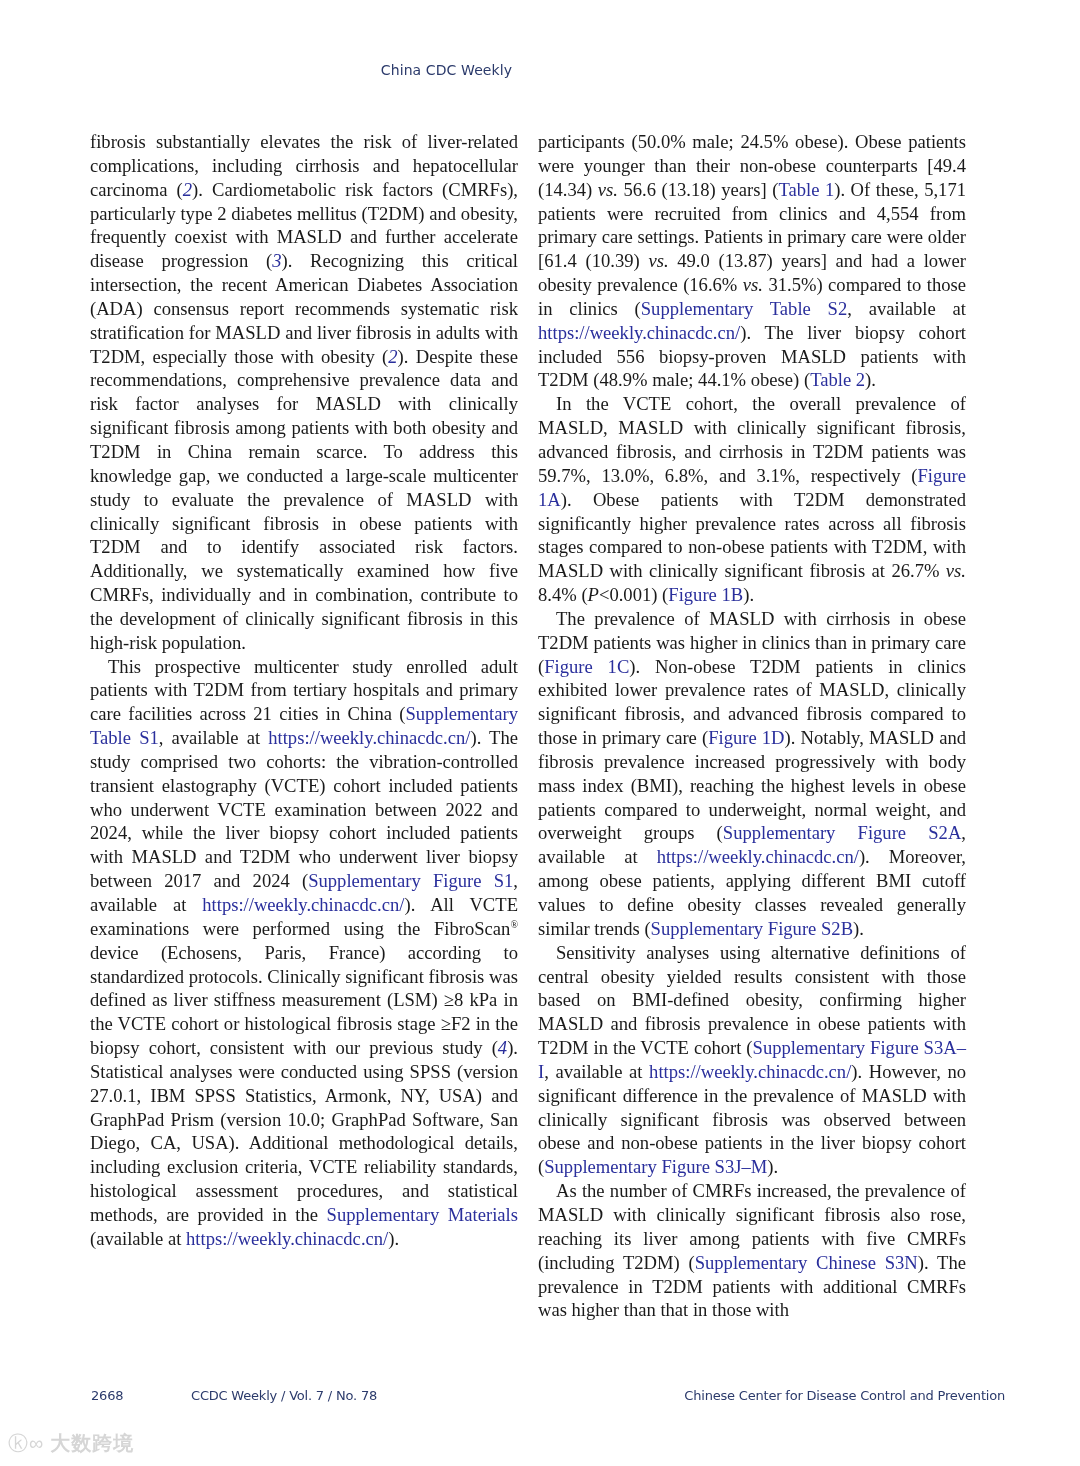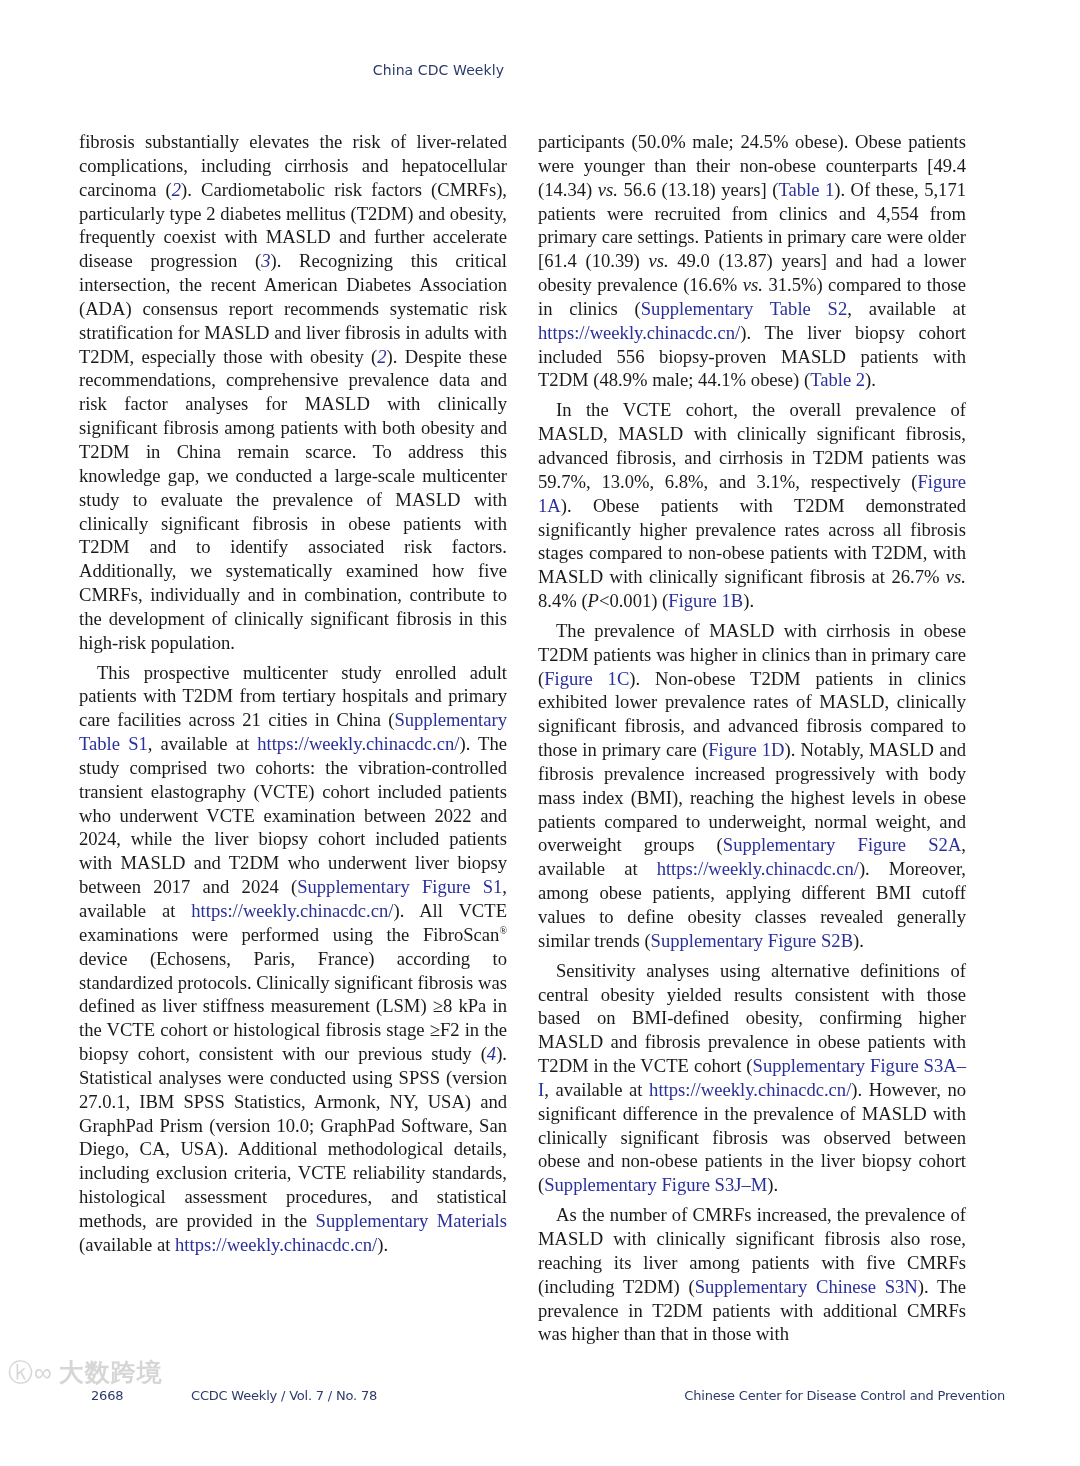--- a/index.html
+++ b/index.html
@@ -1,43 +1,43 @@
 <!DOCTYPE html>
 <html><head>
 <meta charset="utf-8">
 <style>
   html, body { margin: 0; padding: 0; background: #ffffff; }
   body { width: 1080px; height: 1466px; position: relative; overflow: hidden; }
   .header {
-    position: absolute; top: 62px; left: 8px; width: 861px; text-align: center;
+    position: absolute; top: 62px; left: 16px; width: 861px; text-align: center;
     font-family: "DejaVu Sans", sans-serif; font-size: 14px; color: #2b3a6b;
     letter-spacing: 0.1px;
   }
   .col {
     position: absolute; top: 130px; width: 428px;
     font-family: "Liberation Serif", serif; font-size: 18.6px; line-height: 23.85px;
     color: #1a1a1a; text-align: justify; hyphens: none;
   }
-  .col.left { left: 79px; }
+  .col.left { left: 90px; }
   .col.right { left: 538px; }
   .col p { margin: 0; text-indent: 0; }
-  .col p.indent { text-indent: 18px; margin-top: 6px; }
+  .col p.indent { text-indent: 18px; }
   .lnk { color: #2a2f9c; }
   .it { font-style: italic; }
   .sup { font-size: 10px; vertical-align: super; line-height: 0; }
   .footer {
     position: absolute; top: 1388px; font-family: "DejaVu Sans", sans-serif;
     font-size: 13px; color: #2b3a6b; letter-spacing: -0.2px;
   }
   .footer.page { left: 91px; }
   .footer.journal { left: 191px; }
   .footer.org { right: 75px; }
   .watermark {
-    position: absolute; left: 8px; top: 1356px; font-family: Liberation Sans, sans-serif;
-    font-size: 25px; color: #d6d6d6; font-weight: bold; letter-spacing: 1px;
+    position: absolute; left: 8px; top: 1430px; font-family: Liberation Sans, sans-serif;
+    font-size: 20px; color: #d6d6d6; font-weight: bold; letter-spacing: 1px;
   }
   .watermark .logo { display: inline-block; margin-right: 6px; font-weight: normal; }
 </style>
 </head>
 <body>
 
 <div class="header">China CDC Weekly</div>
 
 <div class="col left">
   <p><span>fibrosis substantially elevates the risk of liver-related complications, including cirrhosis and hepatocellular carcinoma (</span><span class="lnk it">2</span><span>). Cardiometabolic risk factors (CMRFs), particularly type 2 diabetes mellitus (T2DM) and obesity, frequently coexist with MASLD and further accelerate disease progression (</span><span class="lnk it">3</span><span>). Recognizing this critical intersection, the recent American Diabetes Association (ADA) consensus report recommends systematic risk stratification for MASLD and liver fibrosis in adults with T2DM, especially those with obesity (</span><span class="lnk it">2</span><span>). Despite these recommendations, comprehensive prevalence data and risk factor analyses for MASLD with clinically significant fibrosis among patients with both obesity and T2DM in China remain scarce. To address this knowledge gap, we conducted a large-scale multicenter study to evaluate the prevalence of MASLD with clinically significant fibrosis in obese patients with T2DM and to identify associated risk factors. Additionally, we systematically examined how five CMRFs, individually and in combination, contribute to the development of clinically significant fibrosis in this high-risk population.</span></p>

